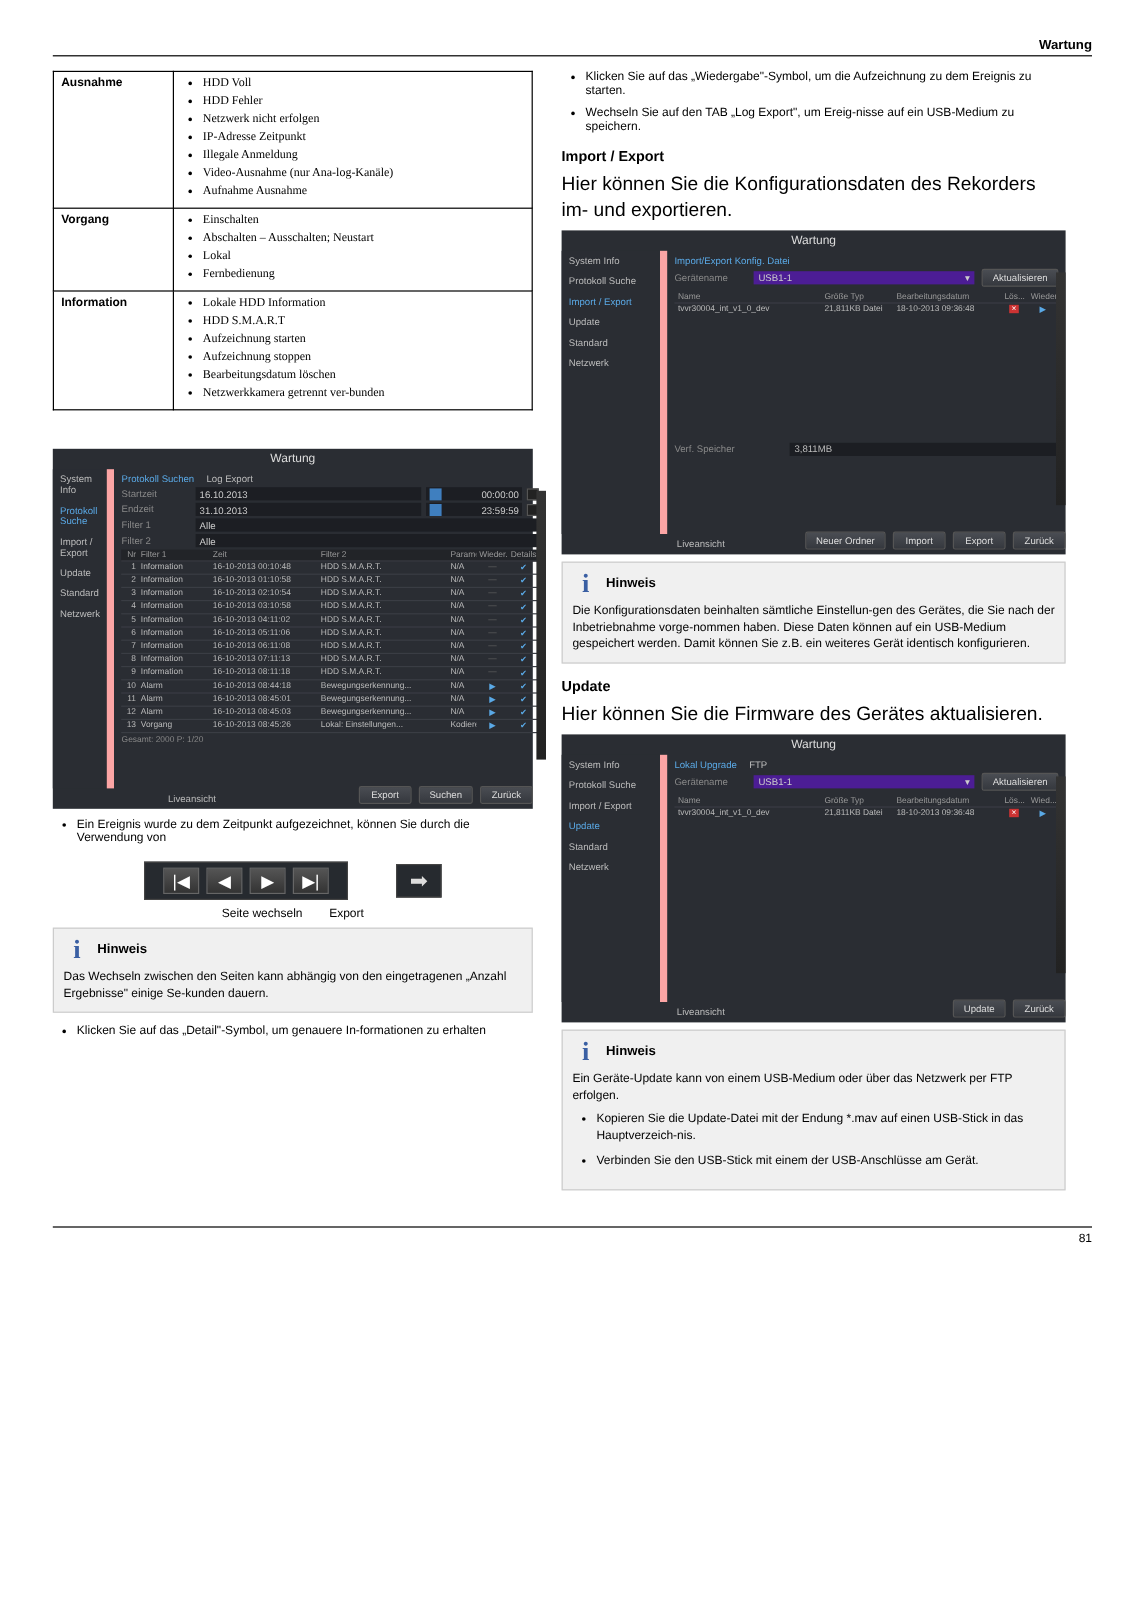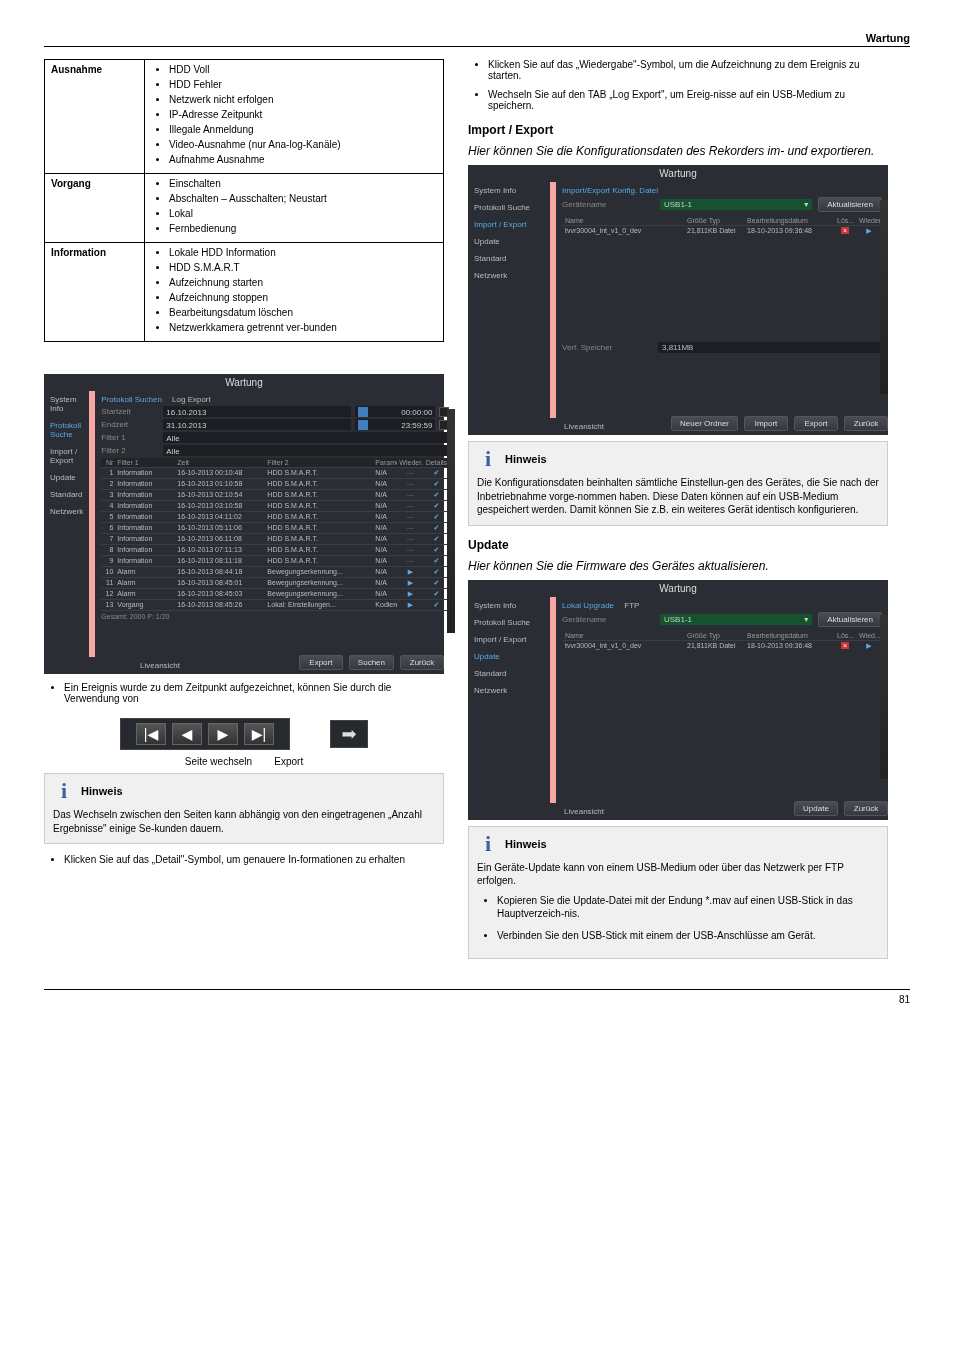--- a/index.html
+++ b/index.html
@@ -34,21 +34,21 @@
     border: 1px solid #000;
     padding: 4px 6px;
     vertical-align: top;
     font-size: 10px;
   }
   table.events td:first-child {
     width: 100px;
     font-weight: bold;
   }
   ul.ev-list { margin: 0; padding-left: 18px; }
-  ul.ev-list li { margin-bottom: 4px; }
+  ul.ev-list li { margin-bottom: 4px; font-family: Liberation Serif, serif; }
 
   
   .shot {
     background: #2a2d33;
     width: 100%;
     position: relative;
     color: #ccc;
   }
   .shot-header {
     text-align: center;
@@ -147,42 +147,42 @@
   .fc-del { width: 22px; text-align: center; }
   .fc-play { width: 26px; text-align: center; }
   .row-del-x { background: #c33; color: #fff; font-size: 7px; padding: 0 2px; }
   .row-play { color: #5aa9e6; }
 
   .free-row { display: flex; font-size: 8px; color: #bbb; margin-top: 6px; }
   .free-row .lbl { color: #888; width: 96px; display: flex; align-items: center; }
   .free-row .val { background: #1c1e23; flex: 1; padding: 1px 4px; }
 
   h2.sec { font-size: 12px; font-weight: bold; margin: 12px 0 6px 0; }
-  .para { font-size: 12px; line-height: 1.35; margin-bottom: 6px; font-style: italic; }
+  .para { font-size: 16px; line-height: 1.35; margin-bottom: 6px; }
 
   .footer {
     border-top: 1px solid #000;
     margin-top: 20px; padding-top: 4px;
     display: flex; justify-content: space-between;
     font-size: 10px;
   }
 
   .scrollhint {
     position: absolute; right: 0; top: 18px; bottom: 24px; width: 8px;
     background: linear-gradient(#333,#222);
   }
 
   .spacer-blank { height: 100px; }
   .spacer-blank2 { height: 60px; }
 
   .mid-space { height: 24px; }
 
   .device-row { display:flex; font-size:8px; align-items:center; gap:6px; margin-bottom:4px; }
   .device-row .lbl { color:#888; width:60px; }
-  .device-row .val { background:#14532d; color:#ccc; padding:1px 4px; flex:1; display:flex; justify-content:space-between; align-items:center;margin-left:32px; }
+  .device-row .val { background:#4c1d95; color:#ccc; padding:1px 4px; flex:1; display:flex; justify-content:space-between; align-items:center; }
   .device-row .act { }
 </style>
 </head>
 <body>
 
 <div class="page">
   <div style="text-align:right; font-weight:bold; font-size:11px; margin-bottom:2px;">Wartung</div>
   <div class="hr"></div>
 
   <div class="cols">

